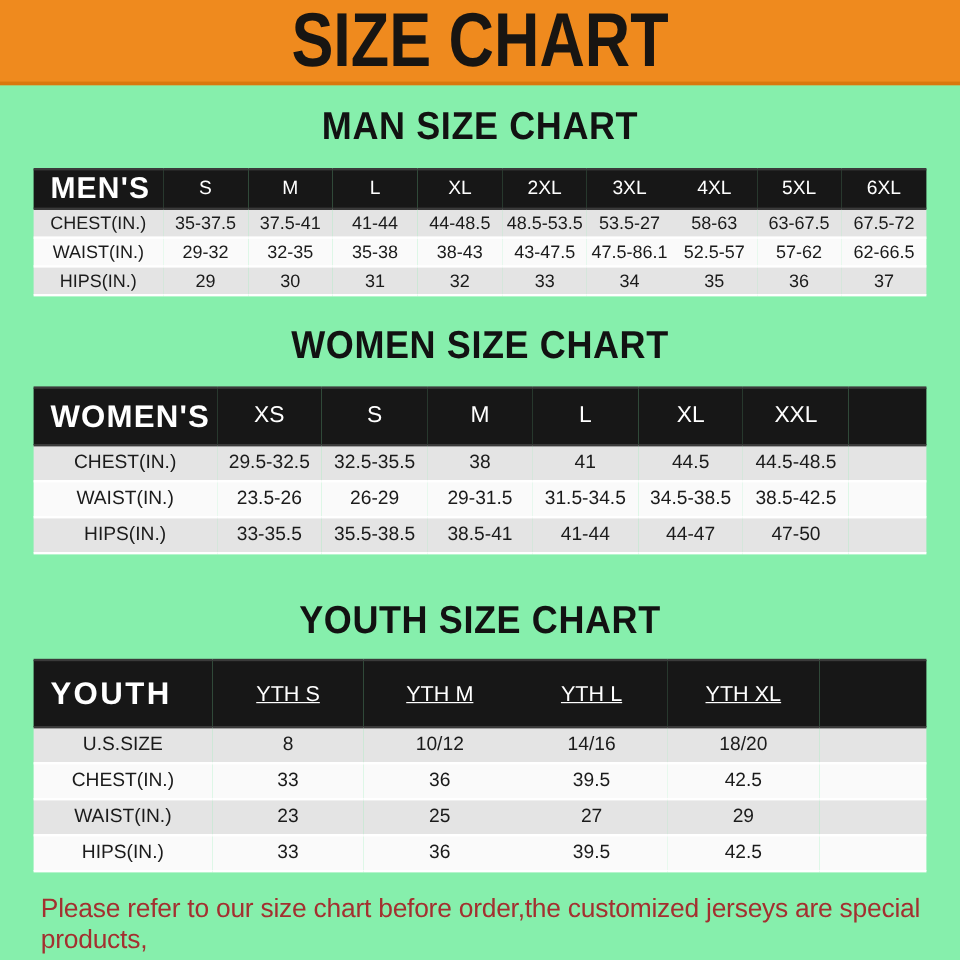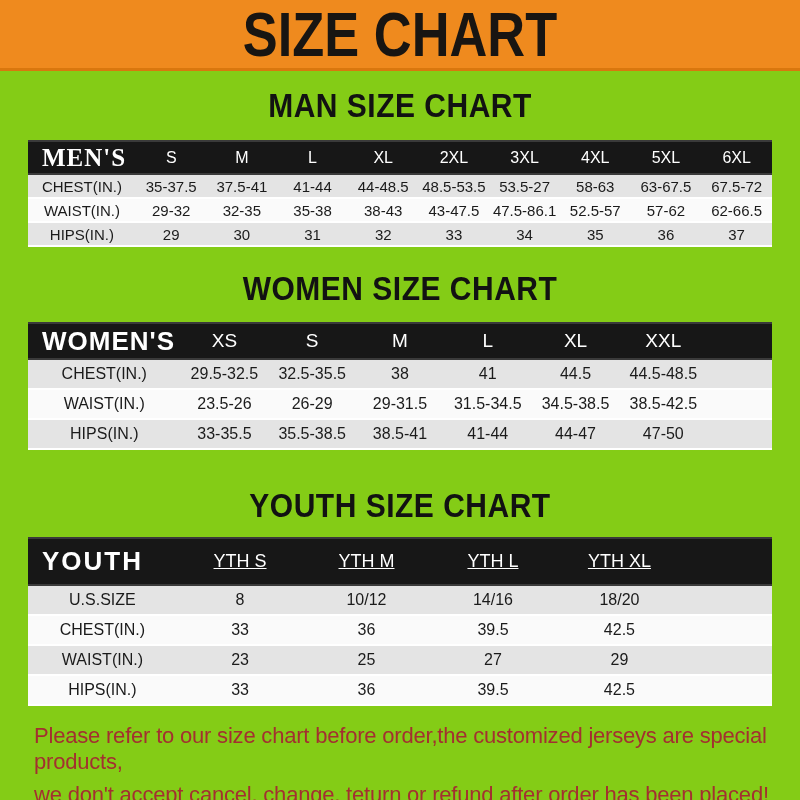--- a/index.html
+++ b/index.html
@@ -5,21 +5,21 @@
   * { box-sizing: border-box; }
   html, body { margin: 0; padding: 0; }
   body {
     width: 800px; height: 800px;
     font-family: "Liberation Sans", sans-serif;
     background: #ffffff;
   }
   .page {
     position: relative;
     width: 800px; height: 800px;
-    background: #84cc16;
+    background: #86efac;
     overflow: hidden;
   }
 
   
   .banner {
     height: 71px;
     background: #ef8a1e;
     border-bottom: 3px solid #d9770e;
     display: flex; align-items: center; justify-content: center;
     overflow: hidden;
@@ -66,32 +66,32 @@
     text-align: center; color: #1b1b1b; padding: 0;
     border-bottom: 2px solid #ffffff;
   }
   .size-table tbody tr.odd  { background: #e4e4e4; }
   .size-table tbody tr.even { background: #fafafa; }
 
   
   .sec-men thead th { height: 33px; font-size: 16px; }
   .sec-men thead th.corner { font-size: 25px; }
   .sec-men tbody td { height: 24px; font-size: 15px; }
-  .sec-men th.corner { width: 14.5%; font-family: Liberation Serif, serif; }
-
-  
-  .sec-women thead th { height: 36px; font-size: 19px; }
+  .sec-men th.corner { width: 14.5%; }
+
+  
+  .sec-women thead th { height: 48px; font-size: 19px; }
   .sec-women thead th.corner { font-size: 26px; }
   .sec-women tbody td { height: 30px; font-size: 16px; }
   .sec-women th.corner  { width: 20.5%; }
   .sec-women th.colhead { width: 11.8%; }
   .sec-women th.filler  { width: auto; }
 
   
-  .sec-youth thead th { height: 47px; font-size: 18px; margin-left: 44px; }
+  .sec-youth thead th { height: 56px; font-size: 18px; margin-left: 44px; }
   .sec-youth thead th.corner { font-size: 26px; letter-spacing: 2px; }
   .sec-youth tbody td { height: 30px; font-size: 16px; }
   .sec-youth th.corner  { width: 20%; }
   .sec-youth th.colhead { width: 17%; text-decoration: underline; }
   .sec-youth th.filler  { width: auto; }
 
   
   .notice { margin: 17px 0 0 30px; }
   .notice-line {
     margin: 0 4px 7px;

